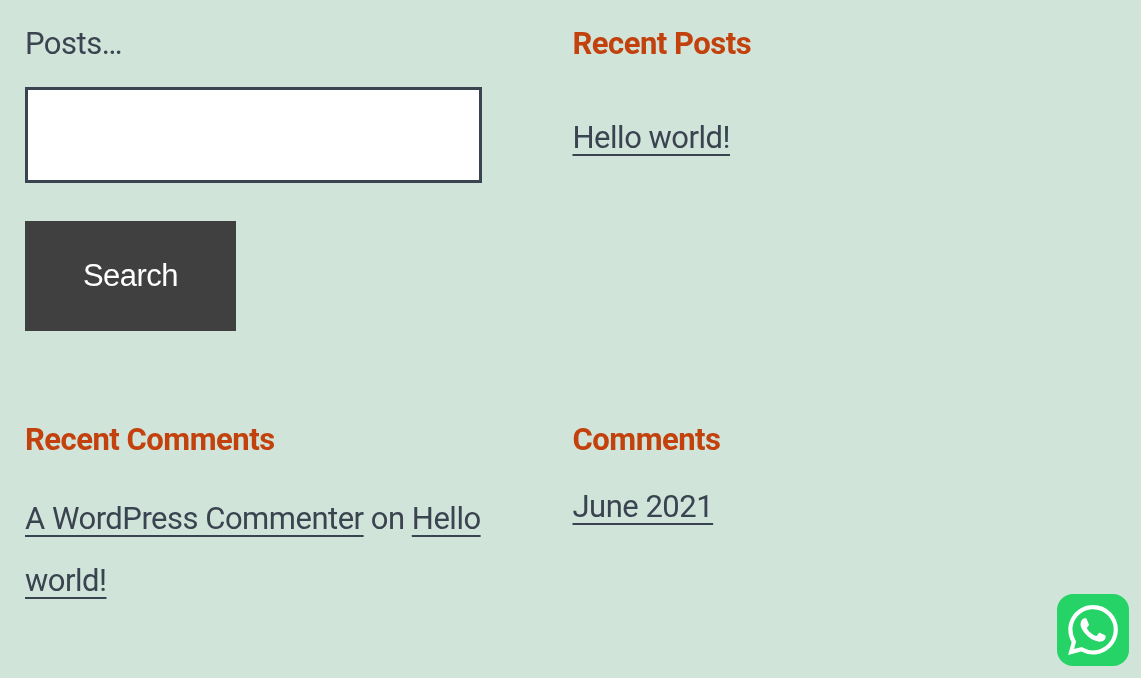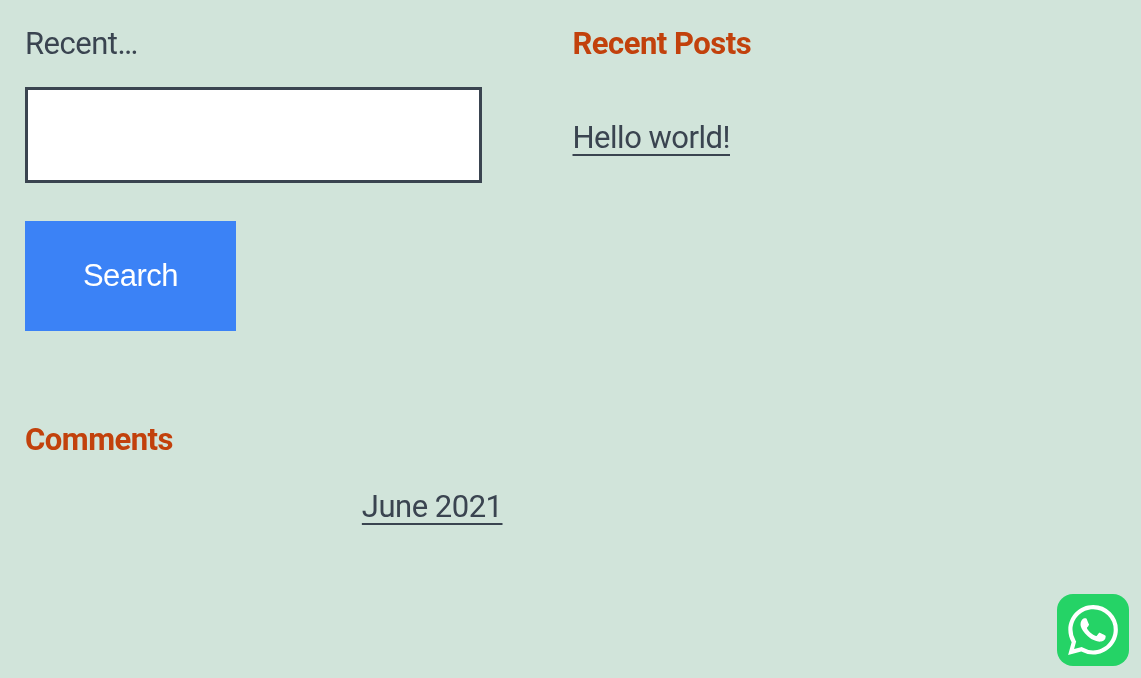--- a/index.html
+++ b/index.html
@@ -48,21 +48,21 @@
       background-color: #ffffff;
       border: 3px solid #3a4450;
       padding: 10px 15px;
       font-size: 24px;
       margin-bottom: 38px;
       outline: none;
     }
     .search-button {
       width: 211px;
       height: 110px;
-      background-color: #3b82f6;
+      background-color: #404040;
       color: #ffffff;
       border: none;
       font-size: 31px;
       font-weight: 400;
       cursor: pointer;
       letter-spacing: -0.5px;
     }
     .widget-link {
       font-size: 31px;
       color: #3a4450;
@@ -85,21 +85,20 @@
       text-decoration-color: #3a4450;
       text-decoration-thickness: 2px;
       text-underline-offset: 6px;
       cursor: pointer;
     }
     .recent-posts-content {
       padding-top: 27px;
     }
     .archives-content {
       padding-top: 0px;
-      text-align: right;
     }
     .whatsapp-button {
       position: absolute;
       bottom: 12px;
       right: 12px;
       width: 72px;
       height: 72px;
       background-color: #25d366;
       border-radius: 16px;
       display: flex;
@@ -112,32 +111,38 @@
       height: 50px;
       fill: #ffffff;
     }
   </style>
 </head>
 <body>
 
 <div class="widgets-container">
 
   <div class="widget">
-    <div class="search-label">Recent…</div>
+    <div class="search-label">Posts…</div>
     <input type="text" class="search-input" value="" style="">
     <button class="search-button">Search</button>
   </div>
 
   <div class="widget">
     <h2 class="widget-title">Recent Posts</h2>
     <div class="recent-posts-content">
       <a class="widget-link">Hello world!</a>
     </div>
   </div>
 
+  <div class="widget">
+    <h2 class="widget-title">Recent Comments</h2>
+    <div class="comment-line">
+      <a>A WordPress Commenter</a><span> on </span><a>Hello world!</a>
+    </div>
+  </div>
 
   <div class="widget">
     <h2 class="widget-title">Comments</h2>
     <div class="archives-content">
       <a class="widget-link">June 2021</a>
     </div>
   </div>
 
 </div>
 

